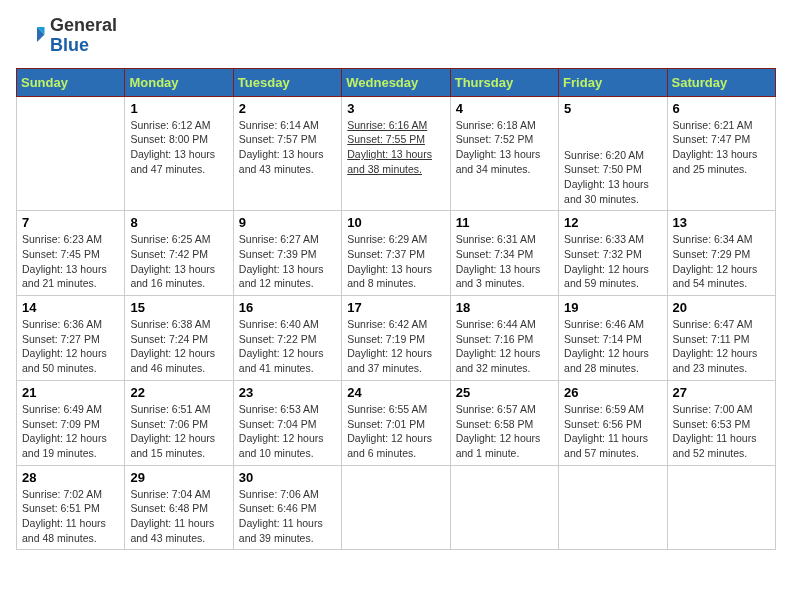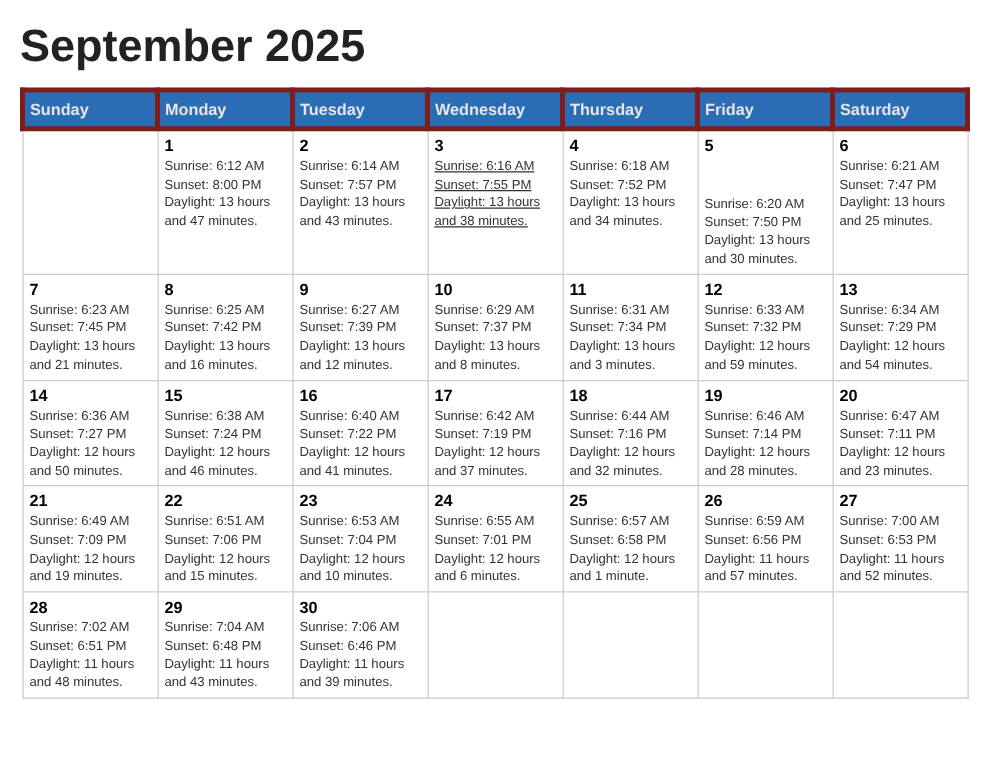--- a/index.html
+++ b/index.html
@@ -46,26 +46,26 @@
       font-size: 16px;
       color: #444;
     }
     table {
       width: 100%;
       border-collapse: collapse;
       font-size: 11px;
     }
     thead tr th {
       background-color: #2a6db5;
-      color: #e5e5e5;
+      color: #bef264;
       padding: 6px 4px;
       text-align: left;
       font-size: 13px;
       font-weight: bold;
-      border: 4px solid #7f1d1d;
+      border: 1px solid #7f1d1d;
     }
     tbody tr td {
       border: 1px solid #ccc;
       vertical-align: top;
       padding: 4px 5px;
       min-height: 80px;
       width: calc(100% / 7);
     }
     .day-number {
       font-weight: bold;
@@ -82,22 +82,31 @@
       background: #f9f9f9;
     }
     tbody tr:nth-child(odd) td {
       background: #fff;
     }
   </style>
 </head>
 <body>
 
 <div class="header-area">
+  <div class="logo">
+    <svg class="logo-icon" viewBox="0 0 40 40">
+      <polygon points="28,8 38,18 28,28" fill="#2a6db5"></polygon>
+      <polygon points="28,8 38,8 38,18" fill="#1a9cd8"></polygon>
+    </svg>
+    <div class="logo-text">
+      <span class="logo-general">General</span>
+      <span class="logo-blue">Blue</span>
+    </div>
+  </div>
   <div class="title-area">
-    <div class="month-title">September 2025</div>
   </div>
 </div>
 
 <table>
   <thead>
     <tr>
     <th>Sunday</th>
         <th>Monday</th>
         <th>Tuesday</th>
         <th>Wednesday</th>

